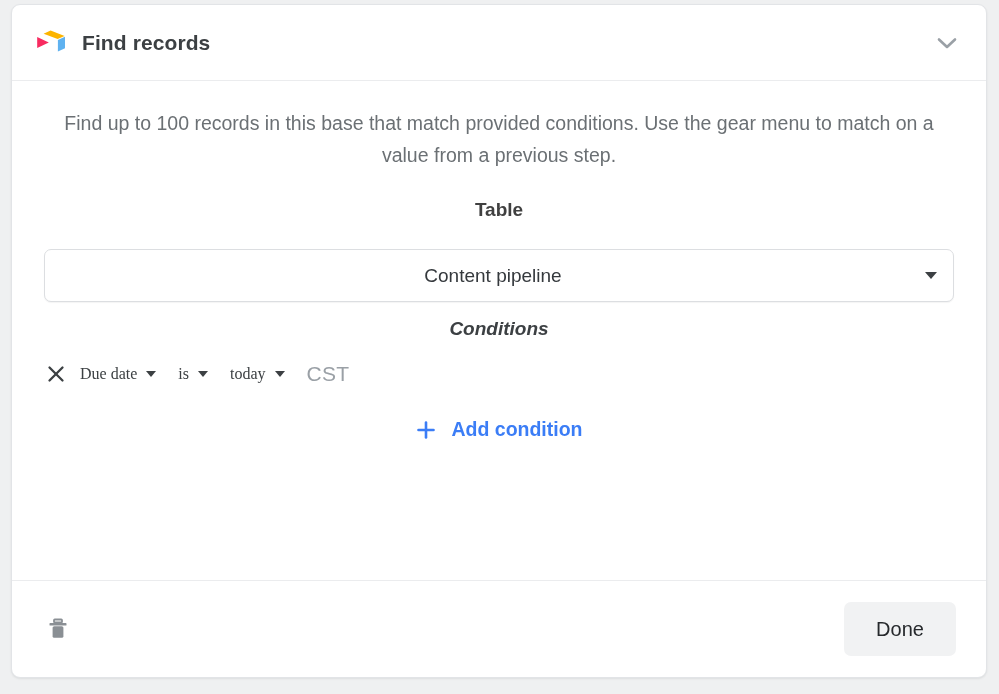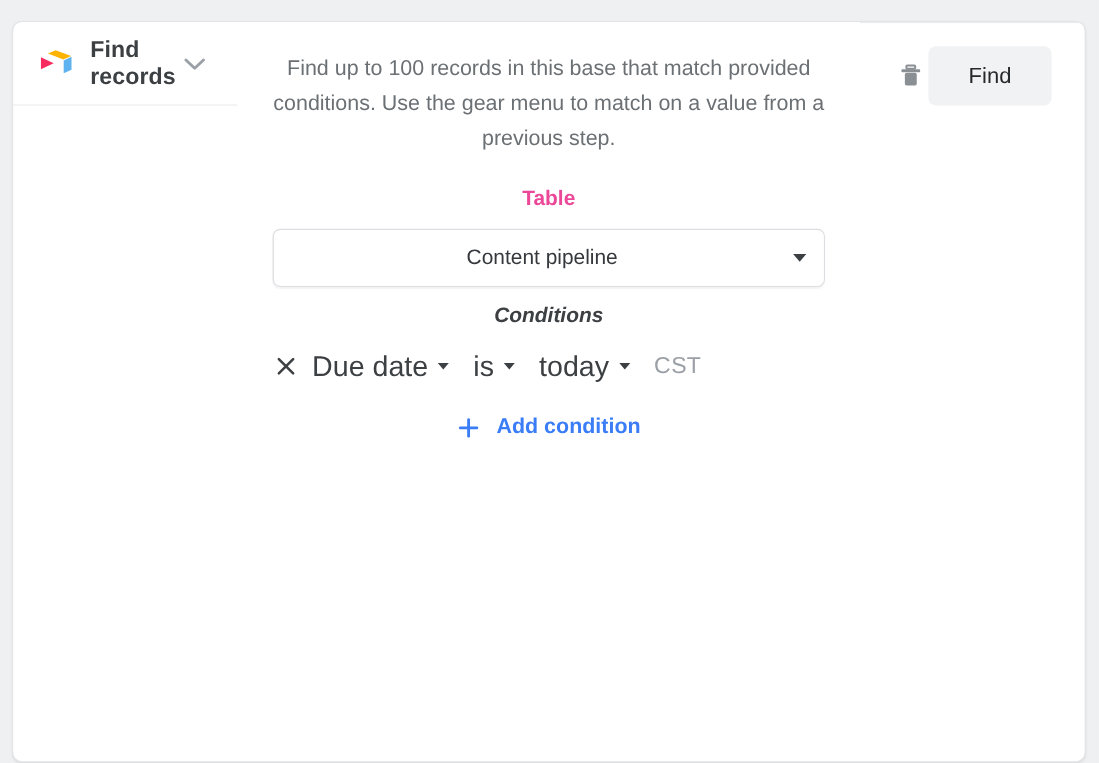--- a/index.html
+++ b/index.html
@@ -11,30 +11,30 @@
     height: 694px;
     background: #eff0f1;
     font-family: "Liberation Sans", sans-serif;
     -webkit-font-smoothing: antialiased;
     overflow: hidden;
   }
 
   .card {
     position: absolute;
     left: 11px;
-    top: 19px;
+    top: 4px;
     width: 976px;
     height: 674px;
     background: #ffffff;
     border: 1px solid #e2e4e7;
     border-radius: 9px;
     box-sizing: border-box;
     box-shadow: 0 1px 2px rgba(60,64,67,0.10);
     display: flex;
-    flex-direction: row;
+    flex-direction: column;
   }
 
   
   .card-header {
     height: 76px;
     min-height: 76px;
     border-bottom: 1px solid #ebecee;
     display: flex;
     align-items: center;
     padding: 0 22px 0 22px;
@@ -75,23 +75,23 @@
   }
   .description {
     font-size: 19.5px;
     line-height: 32px;
     color: #6b7074;
     margin: 0 0 28px 0;
     max-width: 940px;
   }
   .field-label {
     font-size: 19px;
-    color: #ec4899;
+    color: #404040;
     font-weight: bold;
-    margin: 0 0 16px 0;
+    margin: 0 0 28px 0;
   }
 
   .select-box {
     position: relative;
     height: 53px;
     border: 1px solid #dcdee1;
     border-radius: 7px;
     background: #ffffff;
     box-shadow: 0 1px 1px rgba(60,64,67,0.06);
     display: flex;
@@ -146,23 +146,24 @@
     flex: 0 0 auto;
   }
   .cond-select {
     display: flex;
     align-items: center;
     cursor: pointer;
     margin-right: 22px;
     flex: 0 0 auto;
   }
   .cond-select .txt {
-    font-size: 26px;
+    font-size: 16px;
     color: #3c4043;
     margin-right: 9px;
+    font-family: Liberation Serif, serif;
   }
   .caret-sm {
     width: 0;
     height: 0;
     border-left: 5px solid transparent;
     border-right: 5px solid transparent;
     border-top: 6px solid #3c4043;
   }
   .timezone {
     font-size: 21px;
@@ -339,16 +340,16 @@
 
   <div class="card-footer">
     <span class="trash-btn">
       <svg width="22" height="24" viewBox="0 0 22 24" xmlns="http://www.w3.org/2000/svg">
         <rect x="7" y="2.5" width="8" height="3" rx="0.8" fill="none" stroke="#8a8f94" stroke-width="1.8"></rect>
         <rect x="2.5" y="6" width="17" height="2.6" rx="0.7" fill="#8a8f94"></rect>
         <rect x="5.6" y="9.2" width="10.8" height="11.6" rx="1.6" fill="#8a8f94"></rect>
       </svg>
     </span>
     <span class="footer-spacer"></span>
-    <button class="done-button">Find</button>
+    <button class="done-button">Done</button>
   </div>
 
 </div>
 
 </body></html>

